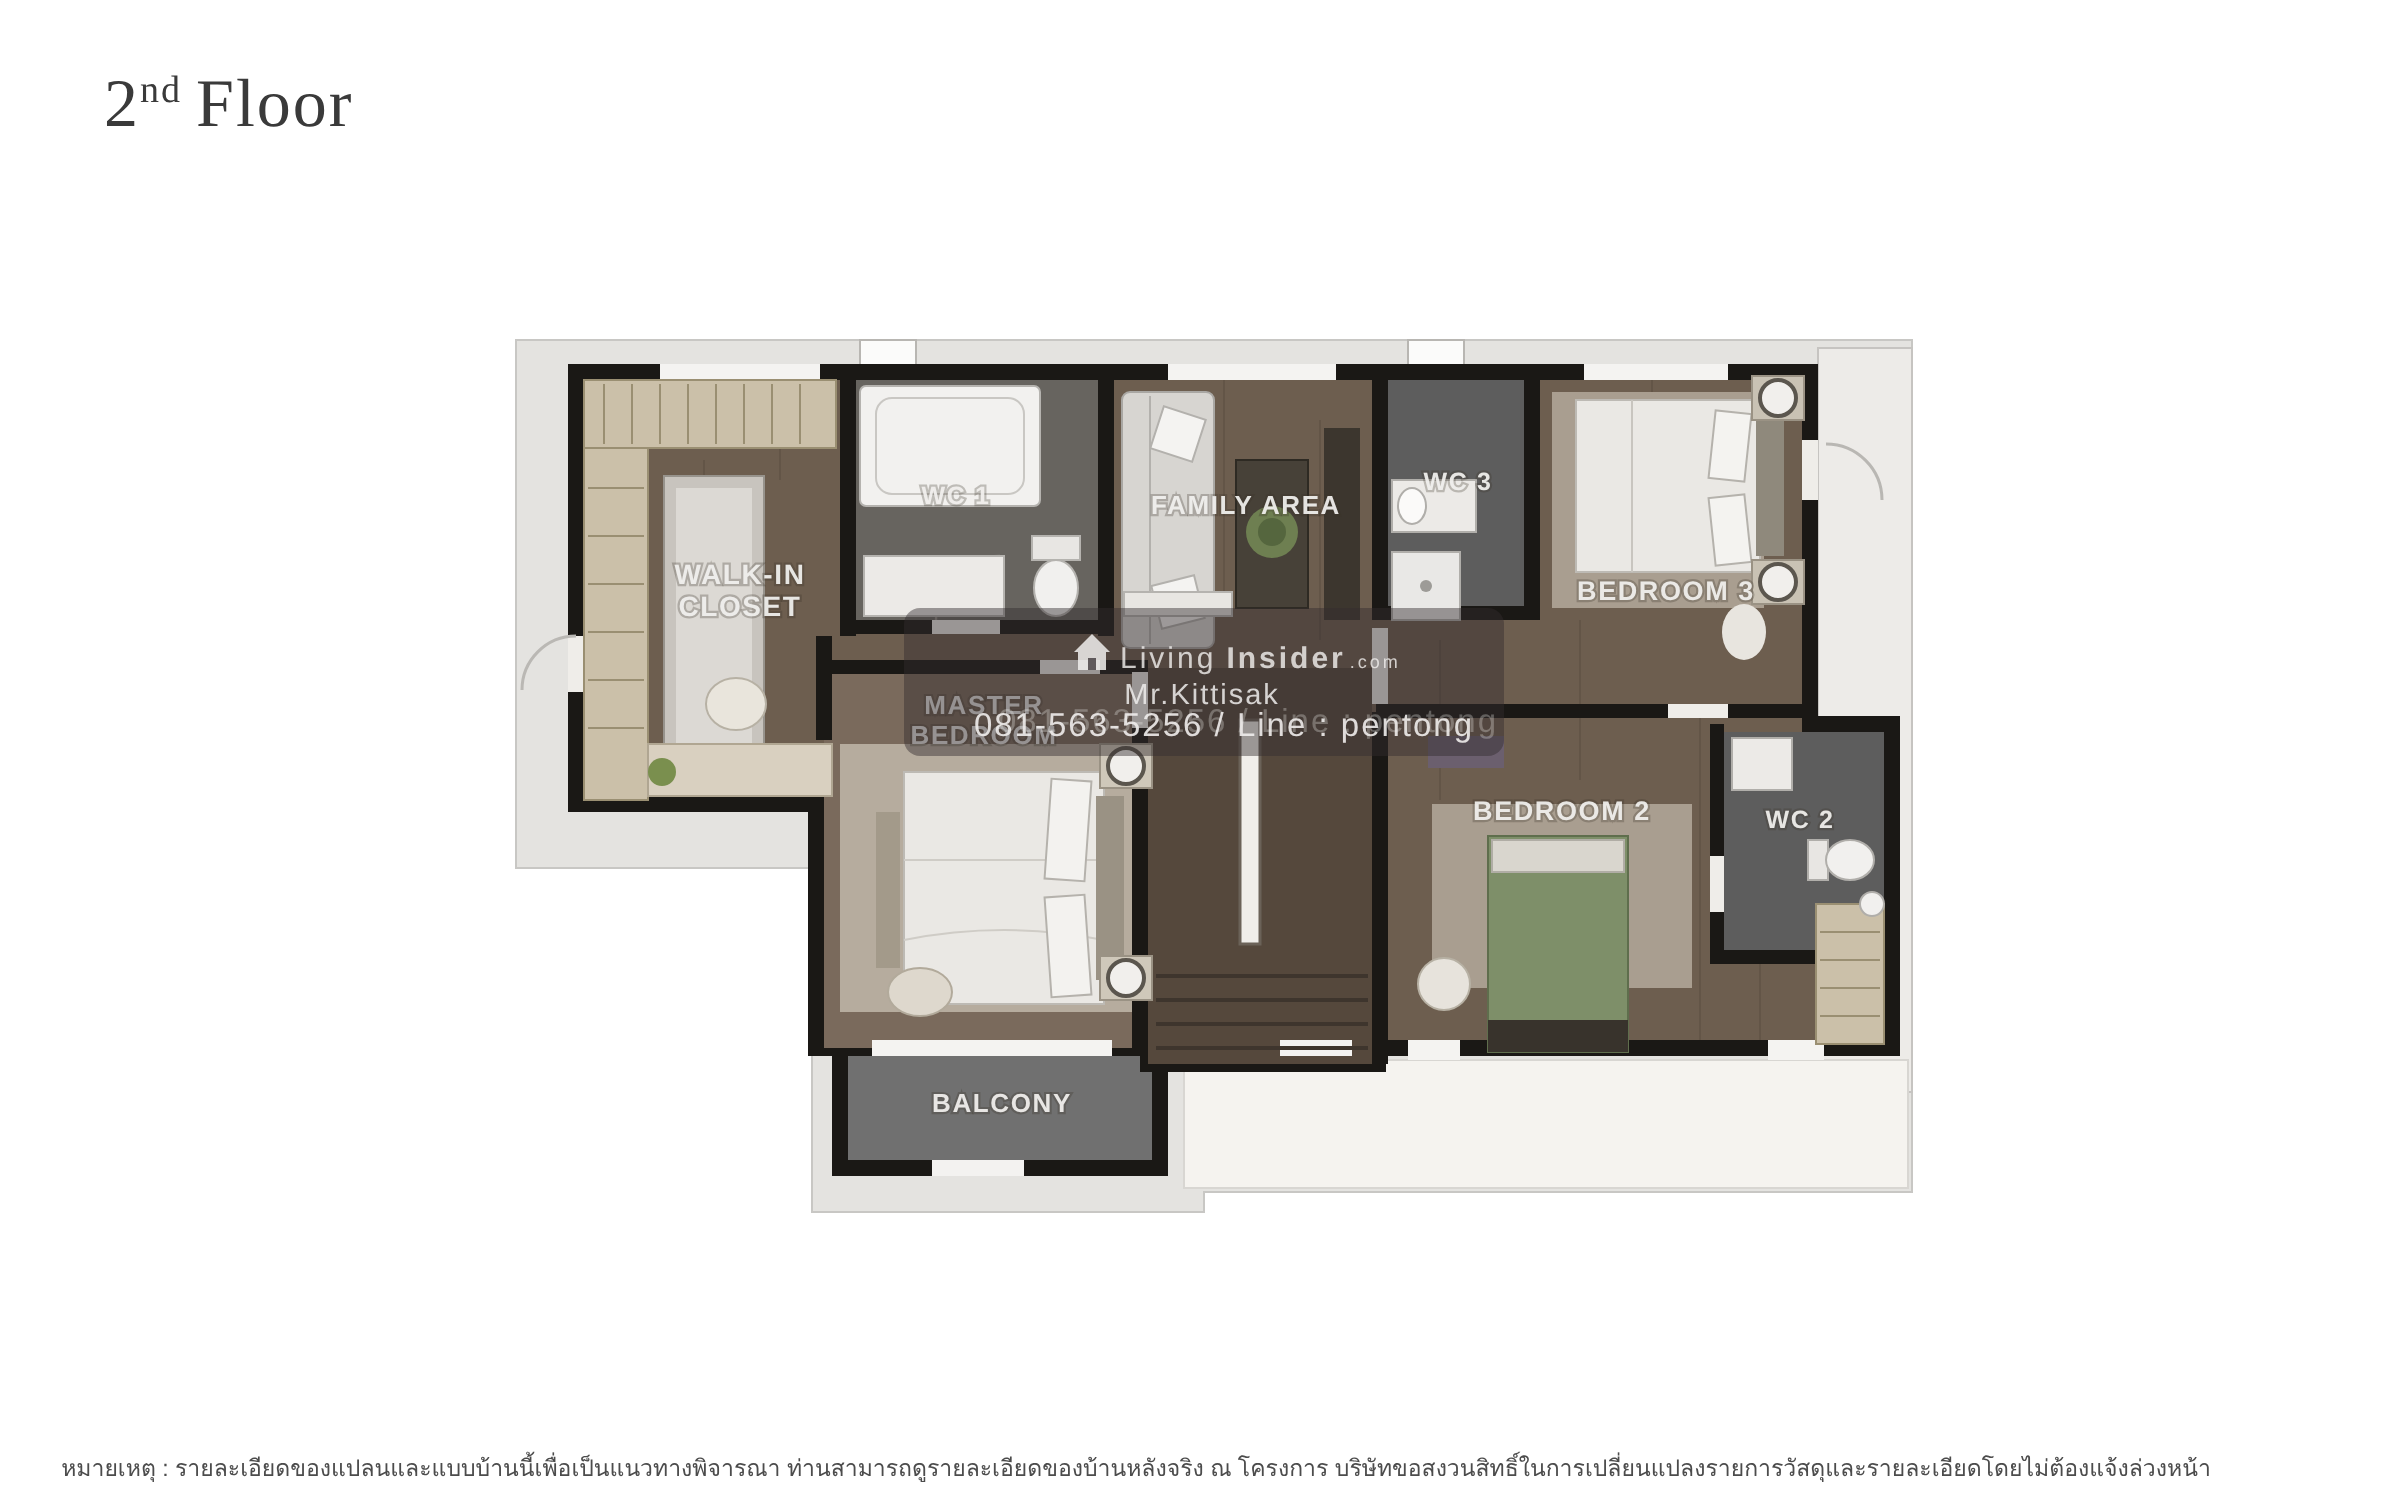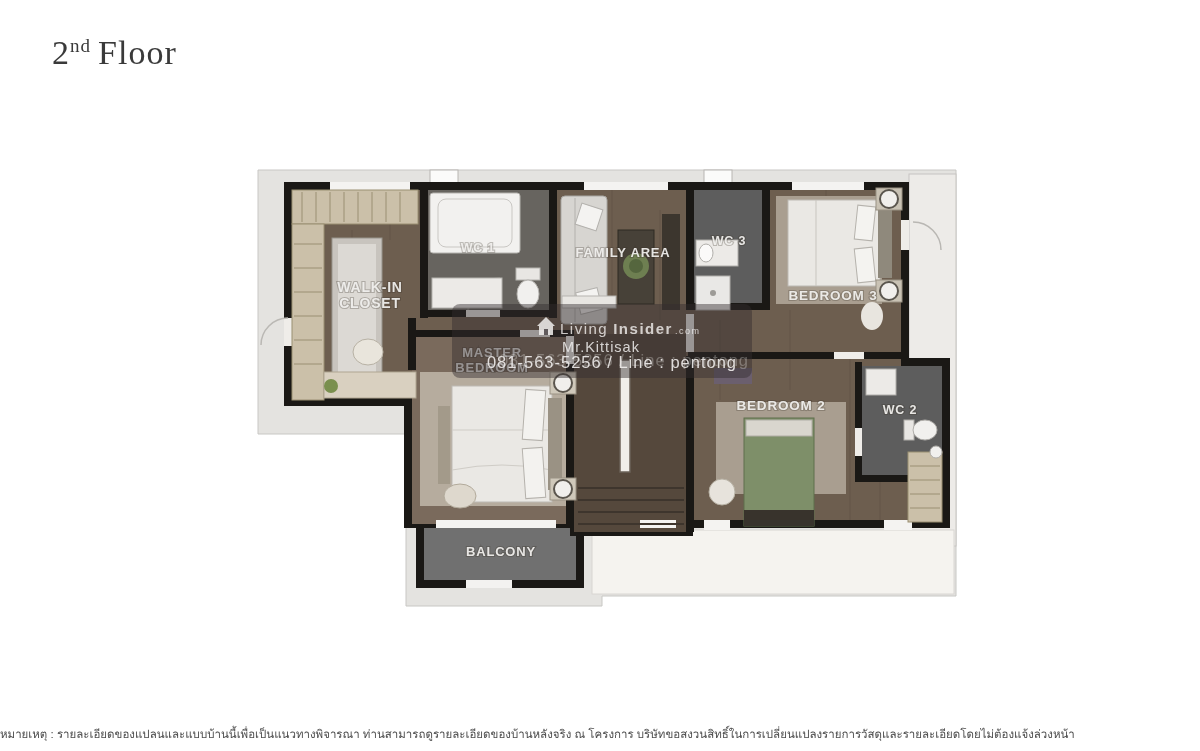--- a/index.html
+++ b/index.html
@@ -2,21 +2,21 @@
 <html><head>
 <meta charset="utf-8">
 <style>
   html,body{margin:0;padding:0;background:#ffffff;}
   .stage{position:relative;width:1136px;height:751px;background:#ffffff;overflow:hidden;
          font-family:"Liberation Sans",sans-serif;}
   .page-title{position:absolute;left:52px;top:34px;color:#3a3a3a;
          font-family:"Liberation Serif",serif;font-size:34px;letter-spacing:1px;}
   .page-title sup{font-size:0.56em;margin-right:7px;}
   .plan-svg{position:absolute;left:0;top:0;}
-  .footer-note{position:absolute;left:0;right:0;top:725px;text-align:left;
+  .footer-note{position:absolute;left:0;right:0;top:725px;text-align:center;
          color:#4c4c4c;font-size:11.5px;letter-spacing:0;}
   text{font-family:"Liberation Sans",sans-serif;}
   .room-label{font-weight:bold;fill:#f2f1ef;fill-opacity:.93;letter-spacing:.8px;
          paint-order:stroke;stroke:#3a3128;stroke-width:2.2px;stroke-opacity:.28;}
   .wm-text{fill:#efedec;}
 </style>
 </head>
 <body>
 
 <div class="stage">

